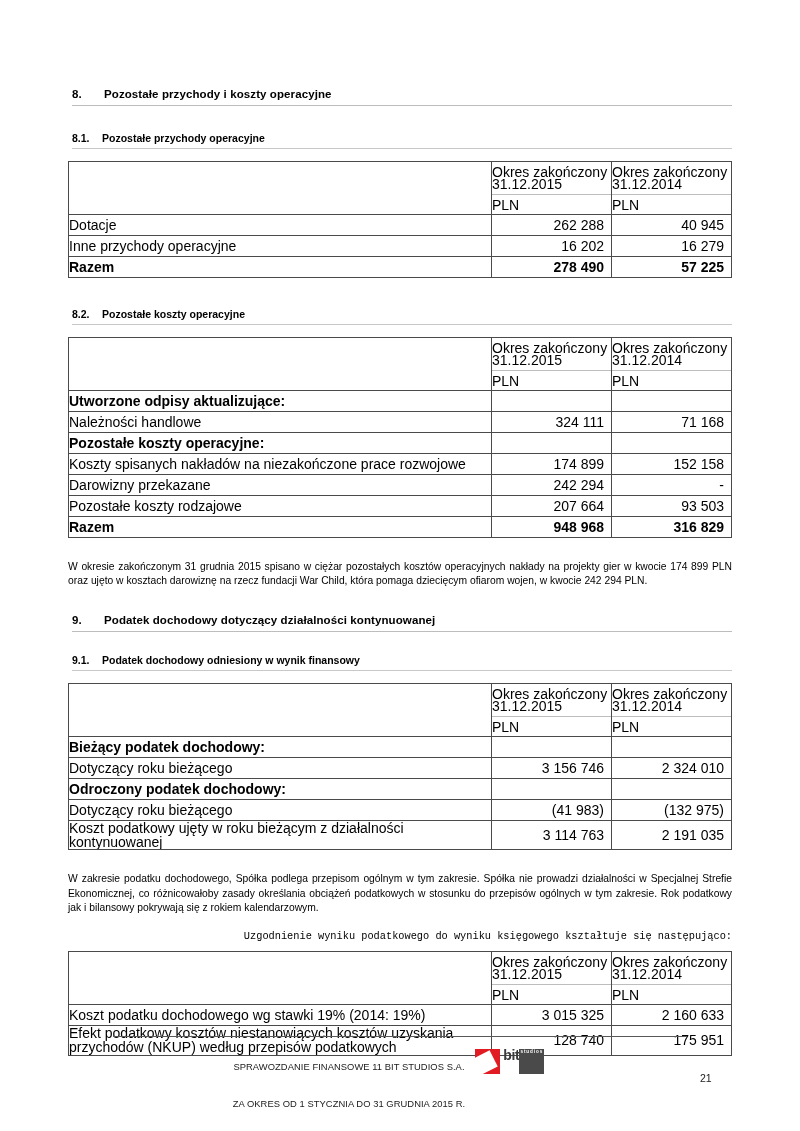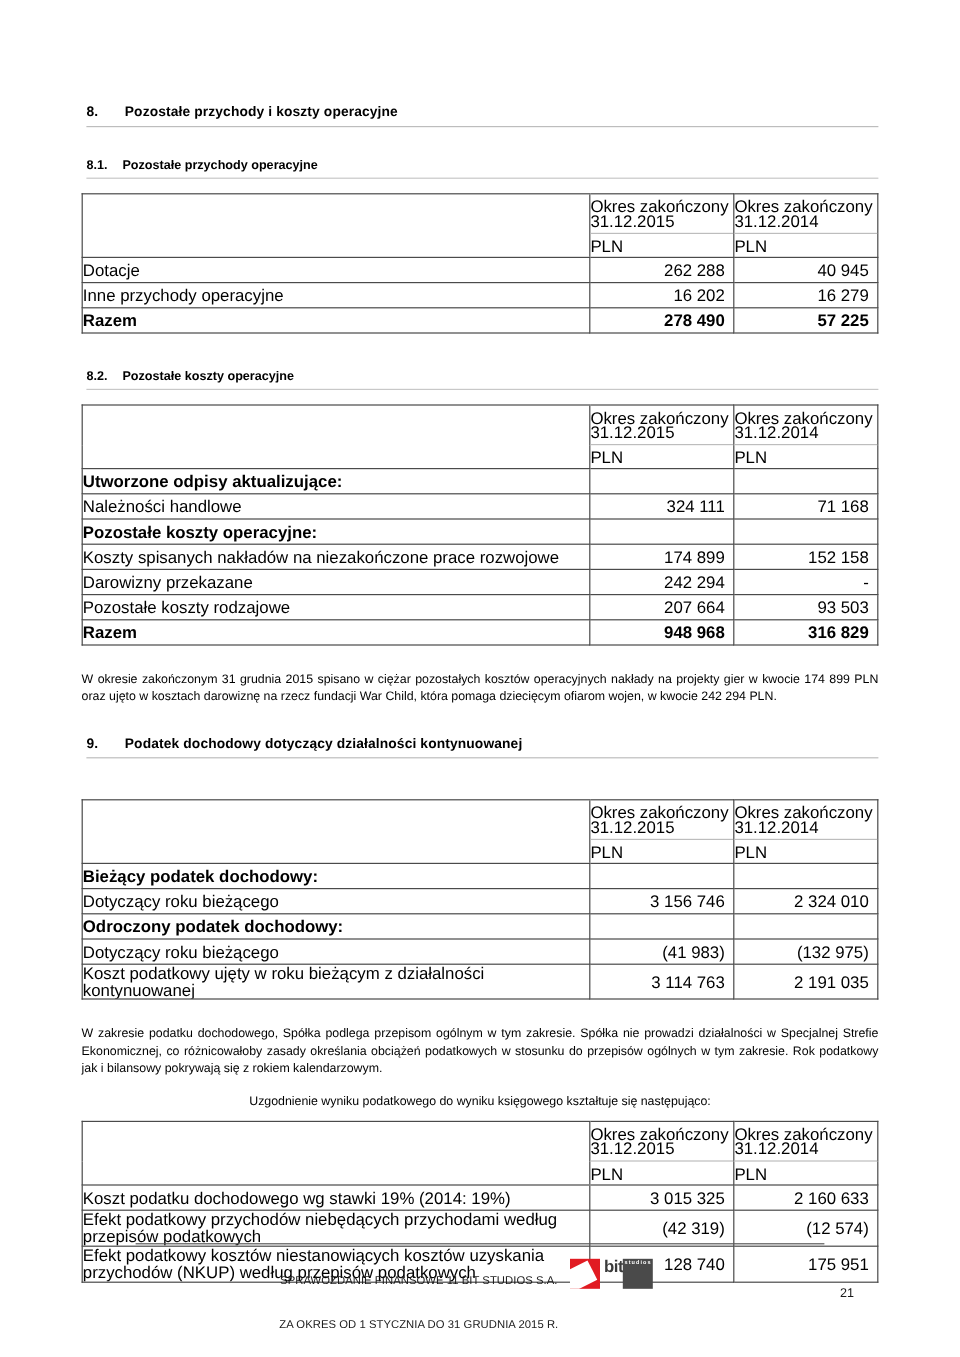--- a/index.html
+++ b/index.html
@@ -52,21 +52,21 @@
   .sp-22 { height: 22px; }
   .sp-30 { height: 30px; }
 
   
   .para {
     font-size: 10.3px;
     line-height: 14.2px;
     text-align: justify;
     margin: 0;
   }
-  .para.nj { text-align: center; }
+  .para.nj { text-align: right; font-family: Liberation Mono, monospace; }
 
   
   table.fin {
     width: 663px;
     border-collapse: collapse;
     table-layout: fixed;
     font-size: 14px;
   }
   table.fin col.c-label { width: 423px; }
   table.fin col.c-val   { width: 120px; }
@@ -375,20 +375,24 @@
 
   <div class="sp-26"></div>
 
   <div class="h1">
     <span class="num">9.</span>
     <span>Podatek dochodowy dotyczący działalności kontynuowanej</span>
   </div>
 
   <div class="sp-22"></div>
 
+  <div class="h2">
+    <span class="num">9.1.</span>
+    <span>Podatek dochodowy odniesiony w wynik finansowy</span>
+  </div>
 
   <div class="sp-12"></div>
 
   <table class="fin">
     <colgroup>
         <col class="c-label">
         <col class="c-val">
         <col class="c-val">
       </colgroup>
     <tbody>
@@ -466,25 +470,20 @@
       </tr>
       <tr>
         <td class="hdr-pln-blank"></td>
         <td class="hdr-pln">PLN</td>
         <td class="hdr-pln">PLN</td>
       </tr>
       <tr>
         <td class="cell">Koszt podatku dochodowego wg stawki 19% (2014: 19%)</td>
         <td class="cell num">3 015 325</td>
         <td class="cell num">2 160 633</td>
-      </tr>
-      <tr>
-        <td class="cell two-line">Efekt podatkowy przychodów niebędących przychodami według przepisów podatkowych</td>
-        <td class="cell num two-line">(42 319)</td>
-        <td class="cell num two-line">(12 574)</td>
       </tr>
       <tr>
         <td class="cell two-line soft-top">Efekt podatkowy kosztów niestanowiących kosztów uzyskania przychodów (NKUP) według przepisów podatkowych</td>
         <td class="cell num two-line soft-top">128 740</td>
         <td class="cell num two-line soft-top">175 951</td>
       </tr>
     </tbody>
   </table>
 
 </div>

